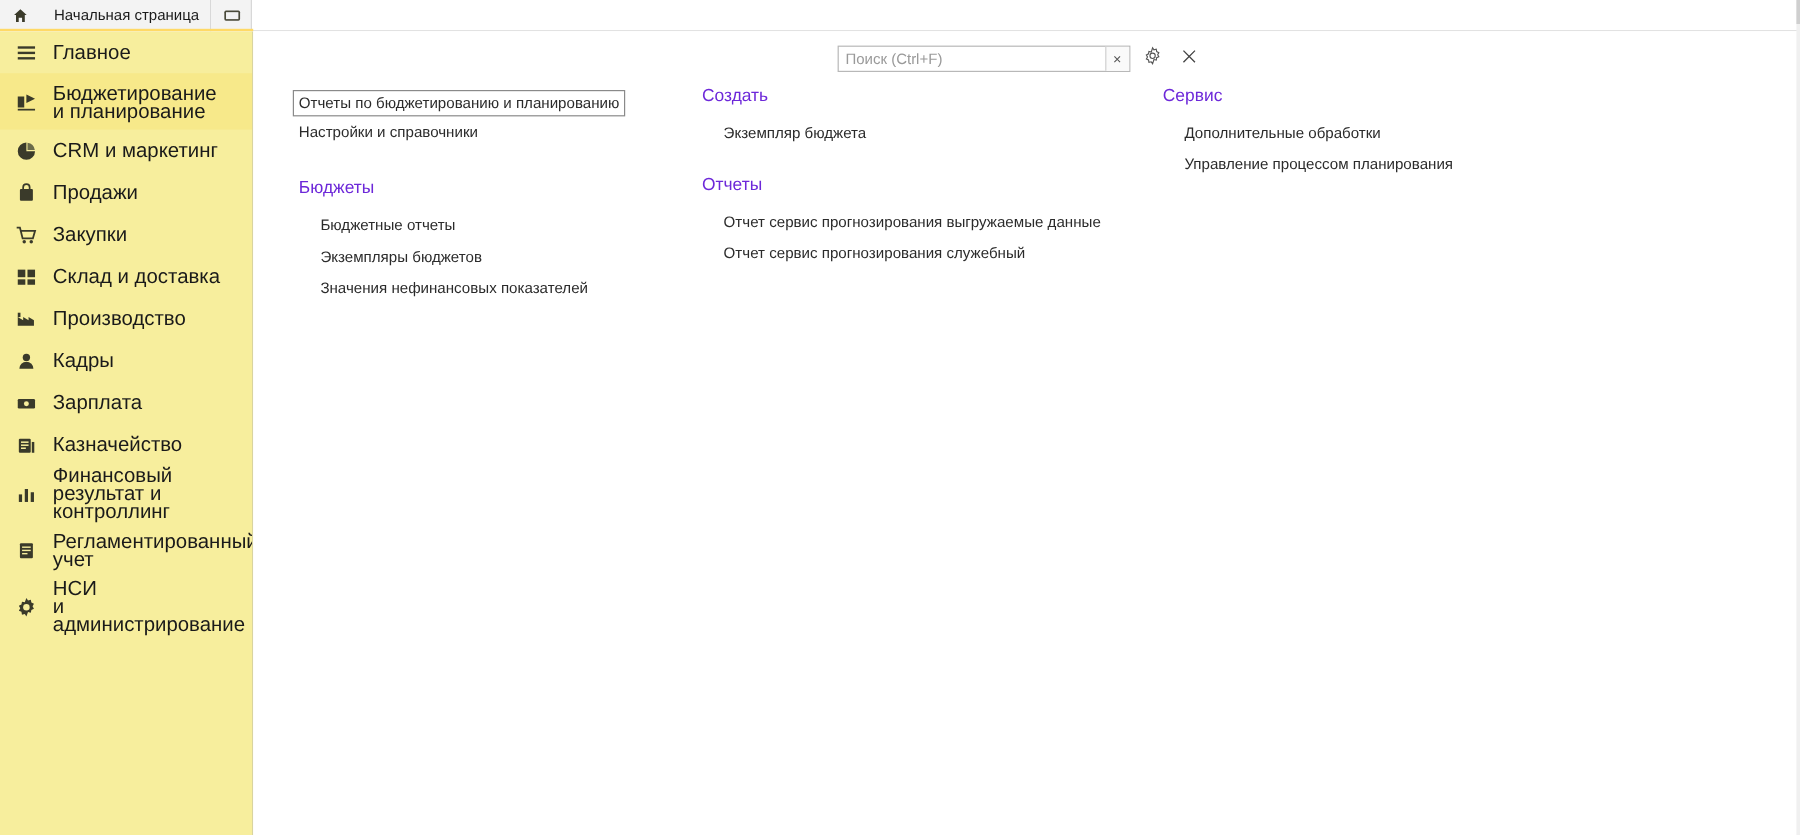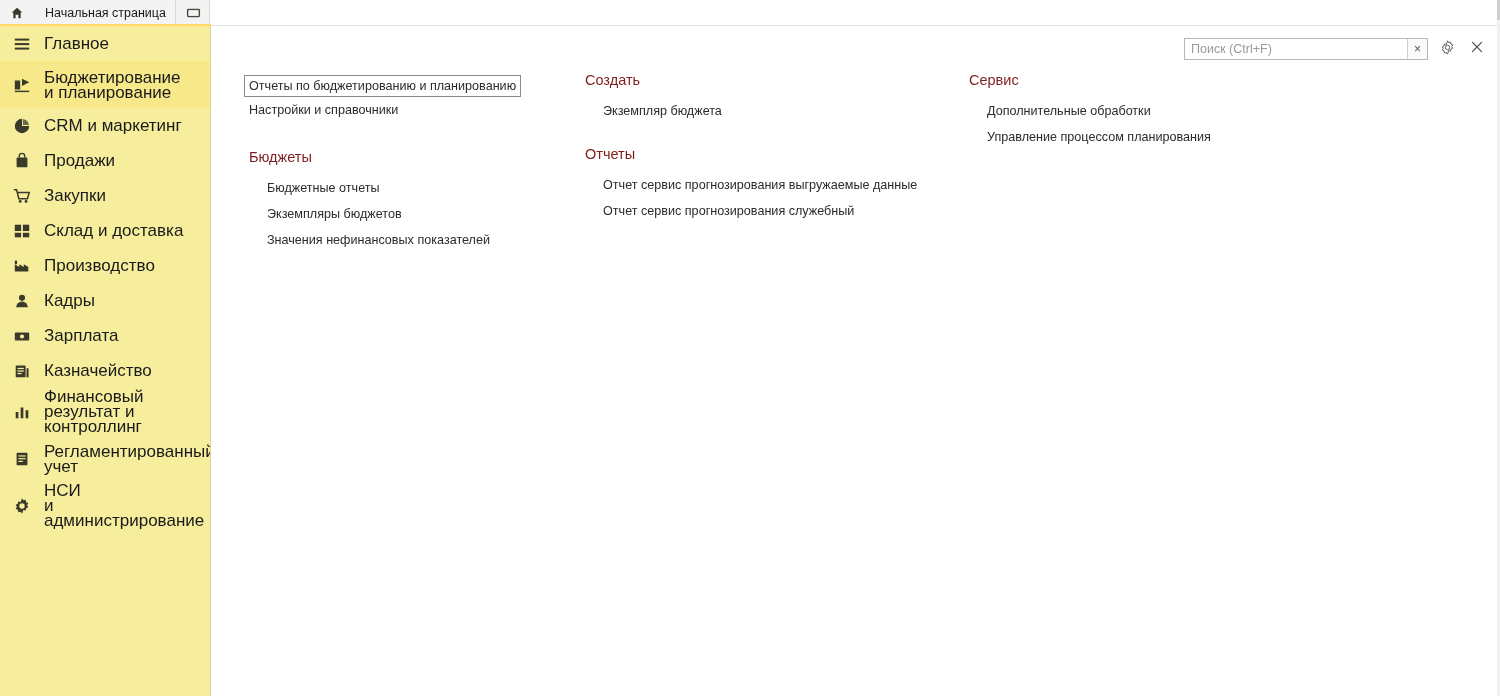--- a/index.html
+++ b/index.html
@@ -109,21 +109,21 @@
     flex: 1 1 auto;
     position: relative;
     background: #ffffff;
     overflow: hidden;
   }
 
   .content-header {
     height: 46px;
     display: flex;
     align-items: center;
-    justify-content: flex-end;
+    justify-content: center;
     padding-right: 12px;
     gap: 8px;
   }
   .search-wrap {
     display: flex;
     align-items: center;
     width: 244px;
     height: 22px;
     border: 1px solid #b8b8b8;
     background: #ffffff;
@@ -161,21 +161,21 @@
     display: flex;
     padding-left: 38px;
   }
   .col { width: 336px; flex: 0 0 336px; }
   .col.col2 { width: 384px; flex: 0 0 384px; }
   .col.col3 { width: 360px; flex: 0 0 360px; }
 
   .group { margin-bottom: 22px; }
   .group-title {
     font-size: 14.5px;
-    color: #7f1d1d;
+    color: #6d28d9;
     margin-bottom: 10px;
     padding-left: 0;
   }
   .group.no-title { margin-bottom: 26px; }
   .link {
     font-size: 12.6px;
     color: #2b2b2b;
     line-height: 26px;
     padding-left: 18px;
     display: inline-block;

